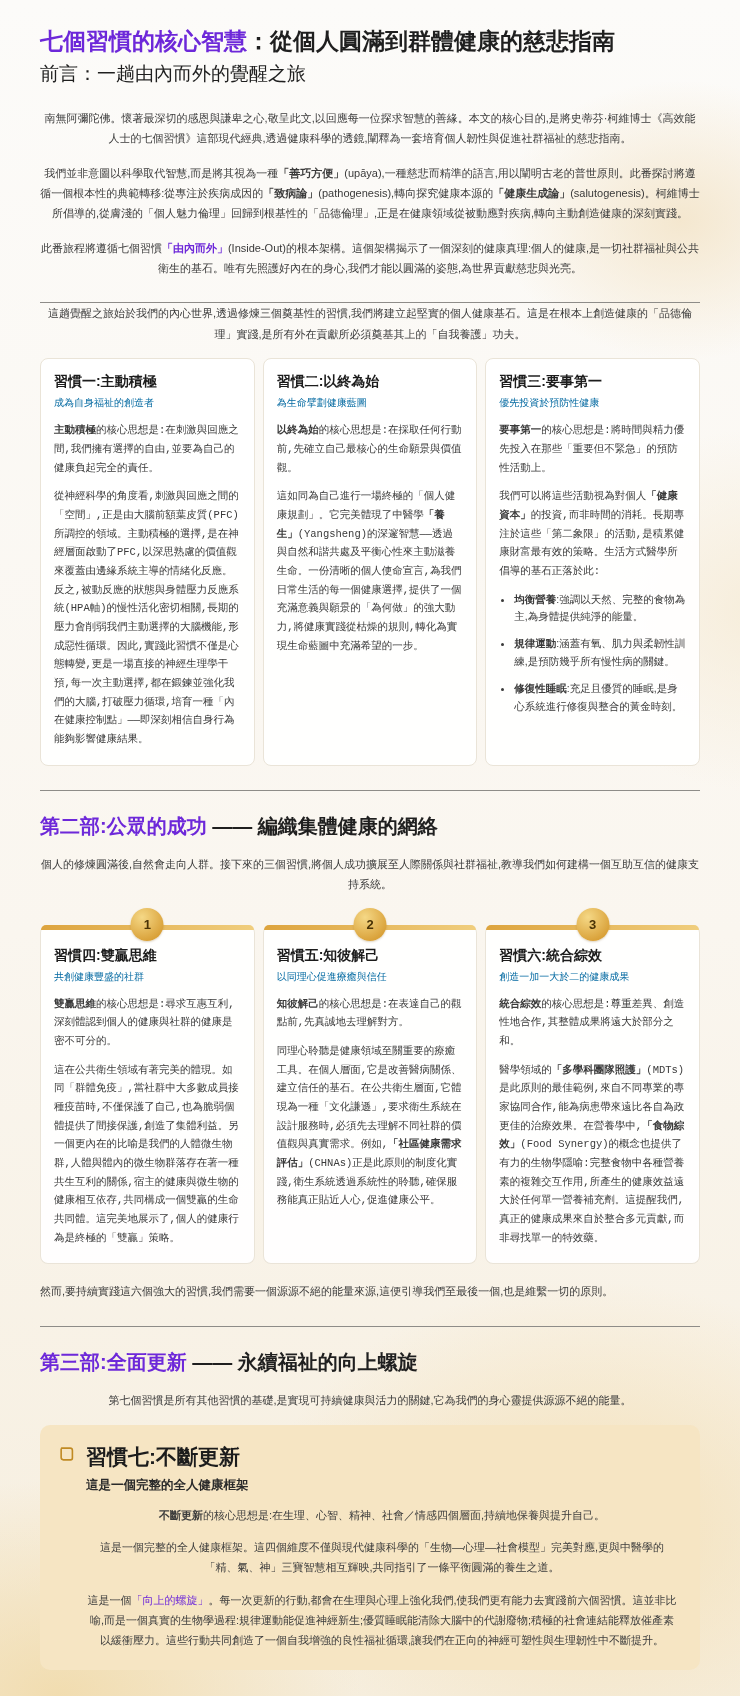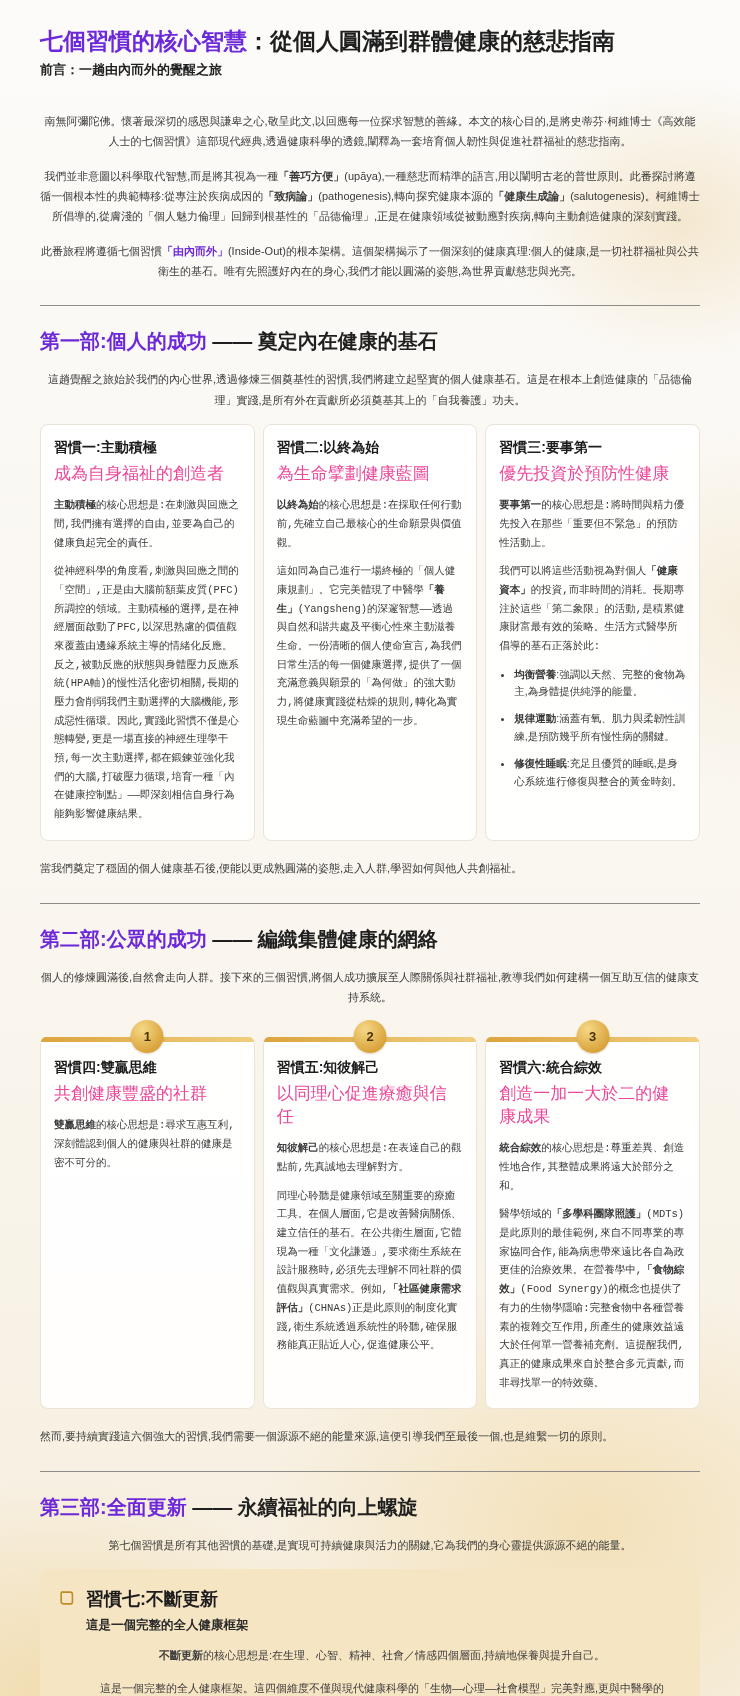--- a/index.html
+++ b/index.html
@@ -11,67 +11,66 @@
       radial-gradient(260px 200px at 92% 13%, rgba(243,228,200,0.85), rgba(243,228,200,0) 70%),
       radial-gradient(300px 260px at 103% 36%, rgba(246,236,216,0.9), rgba(246,236,216,0) 70%),
       radial-gradient(460px 340px at 80% 90%, rgba(243,222,178,0.85), rgba(243,222,178,0) 72%),
       radial-gradient(420px 300px at 8% 100%, rgba(240,216,164,0.8), rgba(240,216,164,0) 72%),
       linear-gradient(180deg,#FCFBF9 0%,#FAF6EF 55%,#F6EEDE 100%);
   }
   .wrap{padding:26px 40px 0 40px;}
   .accent{color:#6d28d9;}
   .b{font-weight:bold;}
   h1{font-size:23px;line-height:1.35;margin:0 0 4px 0;color:#1f1f1f;font-weight:bold;}
-  h2.preface{font-size:13px;margin:2px 0 32px 0;color:#1f1f1f;font-weight:bold;}
+  h2.preface{font-size:19px;margin:2px 0 21px 0;color:#1f1f1f;font-weight:normal;}
   p.body{font-size:11px;line-height:1.85;margin:0 0 14px 0;color:#3a3a3a;text-align:center;}
   hr.divider{border:none;border-top:1px solid #8E8C88;margin:24px 0 0 0;}
   h2.section{font-size:20px;font-weight:bold;color:#1f1f1f;margin:22px 0 14px 0;}
   .cards{display:flex;gap:8px;align-items:stretch;}
   .card{
     flex:1;background:rgba(255,255,255,0.92);border:1px solid #EAE4D8;border-radius:8px;
     padding:14px 13px 16px 13px;box-sizing:border-box;
   }
   .card h3{font-size:14px;margin:0 0 5px 0;color:#1c1c1c;font-weight:bold;}
-  .card .sub{font-size:17px;color:#ec4899;margin:0 0 11px 0;font-family:Liberation Mono, monospace;}
+  .card .sub{font-size:10px;color:#0369a1;margin:0 0 11px 0;font-family:Liberation Mono, monospace;}
   .card p{font-size:10.5px;line-height:1.78;margin:0 0 10px 0;color:#3a3a3a;font-family:Liberation Mono, monospace;}
   .card p:last-child{margin-bottom:0;}
   .card ul{margin:4px 0 0 0;padding-left:15px;}
   .card li{font-size:10.5px;line-height:1.7;margin-bottom:9px;}
   .bridge{font-size:11px;line-height:1.8;margin:18px 0 0 0;color:#3a3a3a;}
   .cards.numbered{margin-top:30px;}
   .card2{position:relative;border-top:none;padding-top:22px;}
   .card2 .topbar{position:absolute;top:0;left:0;right:0;height:5px;border-radius:8px 8px 0 0;
     background:linear-gradient(90deg,#DDA43E,#F0CE7E);}
   .badge{position:absolute;top:-17px;left:50%;transform:translateX(-50%);
     width:33px;height:33px;border-radius:50%;
     background:radial-gradient(circle at 35% 28%,#F5D886,#D9A139 75%);
     display:flex;align-items:center;justify-content:center;
     font-size:13px;font-weight:bold;color:#4a3306;box-shadow:0 1px 2px rgba(120,80,10,0.25);}
   .habit7{background:#F6E5C3;border-radius:10px;padding:18px 22px 20px 18px;margin-top:6px;}
   .habit7 .head{display:flex;align-items:flex-start;gap:10px;}
   .habit7 .icon{flex:0 0 auto;margin-top:2px;}
-  .habit7 h3{font-size:18px;margin:0 0 6px 0;color:#1c1c1c;font-weight:bold;}
+  .habit7 h3{font-size:21px;margin:0 0 6px 0;color:#1c1c1c;font-weight:bold;}
   .habit7 .sub{font-size:12.5px;font-weight:bold;color:#2a2a2a;margin:0 0 12px 0;}
   .habit7 p{font-size:11px;line-height:1.8;margin:0 0 13px 0;color:#3c3c3c;text-align:center;}
   .habit7 p:last-child{margin-bottom:0;}
 </style>
 </head>
 <body>
 
 <div class="wrap">
 
   <h1><span class="accent">七個習慣的核心智慧</span><span>：從個人圓滿到群體健康的慈悲指南</span></h1>
   <h2 class="preface">前言：一趟由內而外的覺醒之旅</h2>
 
   <p class="body"><span>南無阿彌陀佛。懷著最深切的感恩與謙卑之心,敬呈此文,以回應每一位探求智慧的善緣。本文的核心目的,是將史蒂芬·柯維博士《高效能人士的七個習慣》這部現代經典,透過健康科學的透鏡,闡釋為一套培育個人韌性與促進社群福祉的慈悲指南。</span></p>
   <p class="body"><span>我們並非意圖以科學取代智慧,而是將其視為一種</span><span class="b">「善巧方便」</span><span>(upāya),一種慈悲而精準的語言,用以闡明古老的普世原則。此番探討將遵循一個根本性的典範轉移:從專注於疾病成因的</span><span class="b">「致病論」</span><span>(pathogenesis),轉向探究健康本源的</span><span class="b">「健康生成論」</span><span>(salutogenesis)。柯維博士所倡導的,從膚淺的「個人魅力倫理」回歸到根基性的「品德倫理」,正是在健康領域從被動應對疾病,轉向主動創造健康的深刻實踐。</span></p>
   <p class="body"><span>此番旅程將遵循七個習慣</span><span class="b accent">「由內而外」</span><span>(Inside-Out)的根本架構。這個架構揭示了一個深刻的健康真理:個人的健康,是一切社群福祉與公共衛生的基石。唯有先照護好內在的身心,我們才能以圓滿的姿態,為世界貢獻慈悲與光亮。</span></p>
 
   <hr class="divider">
-  <h2 class="section"><span class="accent">第一部:個人的成功</span><span> —— 奠定內在健康的基石</span></h2>
   <p class="body"><span>這趟覺醒之旅始於我們的內心世界,透過修煉三個奠基性的習慣,我們將建立起堅實的個人健康基石。這是在根本上創造健康的「品德倫理」實踐,是所有外在貢獻所必須奠基其上的「自我養護」功夫。</span></p>
 
   <div class="cards">
     <div class="card">
       <h3>習慣一:主動積極</h3>
       <div class="sub">成為自身福祉的創造者</div>
       <p><span class="b">主動積極</span><span>的核心思想是:在刺激與回應之間,我們擁有選擇的自由,並要為自己的健康負起完全的責任。</span></p>
       <p><span>從神經科學的角度看,刺激與回應之間的「空間」,正是由大腦前額葉皮質(PFC)所調控的領域。主動積極的選擇,是在神經層面啟動了PFC,以深思熟慮的價值觀來覆蓋由邊緣系統主導的情緒化反應。反之,被動反應的狀態與身體壓力反應系統(HPA軸)的慢性活化密切相關,長期的壓力會削弱我們主動選擇的大腦機能,形成惡性循環。因此,實踐此習慣不僅是心態轉變,更是一場直接的神經生理學干預,每一次主動選擇,都在鍛鍊並強化我們的大腦,打破壓力循環,培育一種「內在健康控制點」——即深刻相信自身行為能夠影響健康結果。</span></p>
     </div>
     <div class="card">
@@ -85,33 +84,33 @@
       <div class="sub">優先投資於預防性健康</div>
       <p><span class="b">要事第一</span><span>的核心思想是:將時間與精力優先投入在那些「重要但不緊急」的預防性活動上。</span></p>
       <p><span>我們可以將這些活動視為對個人</span><span class="b">「健康資本」</span><span>的投資,而非時間的消耗。長期專注於這些「第二象限」的活動,是積累健康財富最有效的策略。生活方式醫學所倡導的基石正落於此:</span></p>
       <ul>
         <li><span class="b">均衡營養</span><span>:強調以天然、完整的食物為主,為身體提供純淨的能量。</span></li>
         <li><span class="b">規律運動</span><span>:涵蓋有氧、肌力與柔韌性訓練,是預防幾乎所有慢性病的關鍵。</span></li>
         <li><span class="b">修復性睡眠</span><span>:充足且優質的睡眠,是身心系統進行修復與整合的黃金時刻。</span></li>
       </ul>
     </div>
   </div>
-  <p class="bridge"><span>當我們奠定了穩固的個人健康基石後,便能以更成熟圓滿的姿態,走入人群,學習如何與他人共創福祉。</span></p>
 
   <hr class="divider">
   <h2 class="section"><span class="accent">第二部:公眾的成功</span><span> —— 編織集體健康的網絡</span></h2>
   <p class="body"><span>個人的修煉圓滿後,自然會走向人群。接下來的三個習慣,將個人成功擴展至人際關係與社群福祉,教導我們如何建構一個互助互信的健康支持系統。</span></p>
 
   <div class="cards numbered">
     <div class="card card2">
       <div class="topbar"></div>
       <div class="badge">1</div>
       <h3>習慣四:雙贏思維</h3>
       <div class="sub">共創健康豐盛的社群</div>
       <p><span class="b">雙贏思維</span><span>的核心思想是:尋求互惠互利,深刻體認到個人的健康與社群的健康是密不可分的。</span></p>
+      <p><span>這在公共衛生領域有著完美的體現。如同「群體免疫」,當社群中大多數成員接種疫苗時,不僅保護了自己,也為脆弱個體提供了間接保護,創造了集體利益。另一個更內在的比喻是我們的人體微生物群,人體與體內的微生物群落存在著一種共生互利的關係,宿主的健康與微生物的健康相互依存,共同構成一個雙贏的生命共同體。這完美地展示了,個人的健康行為是終極的「雙贏」策略。</span></p>
     </div>
     <div class="card card2">
       <div class="topbar"></div>
       <div class="badge">2</div>
       <h3>習慣五:知彼解己</h3>
       <div class="sub">以同理心促進療癒與信任</div>
       <p><span class="b">知彼解己</span><span>的核心思想是:在表達自己的觀點前,先真誠地去理解對方。</span></p>
       <p><span>同理心聆聽是健康領域至關重要的療癒工具。在個人層面,它是改善醫病關係、建立信任的基石。在公共衛生層面,它體現為一種「文化謙遜」,要求衛生系統在設計服務時,必須先去理解不同社群的價值觀與真實需求。例如,</span><span class="b">「社區健康需求評估」</span><span>(CHNAs)正是此原則的制度化實踐,衛生系統透過系統性的聆聽,確保服務能真正貼近人心,促進健康公平。</span></p>
     </div>
     <div class="card card2">

